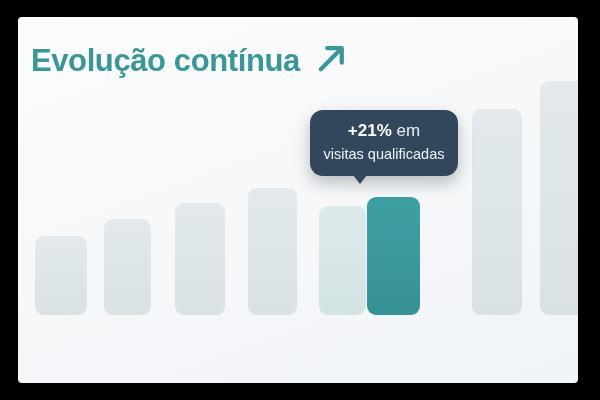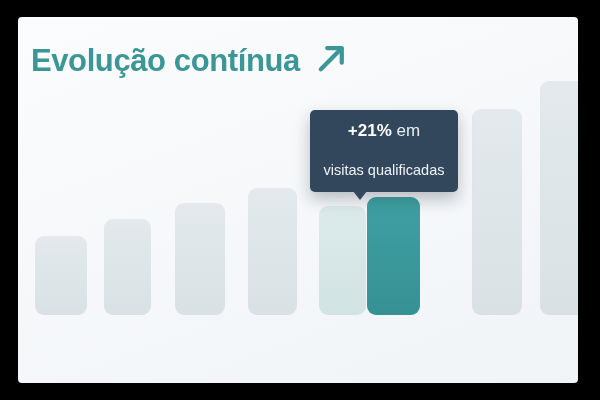--- a/index.html
+++ b/index.html
@@ -82,35 +82,35 @@
     font-weight:700;
   }
 
   
   .tooltip {
     position:absolute;
     left:292px; top:93px;
     width:148px;
     padding:11px 10px 12px;
     background:#33475c;
-    border-radius:5px;
+    border-radius:13px;
     box-shadow:0 7px 16px rgba(24,38,52,0.28);
     text-align:center;
     color:#ffffff;
   }
   .tip-line1 {
     font-size:17px;
     line-height:1.2;
     color:#e8edf2;
     font-weight:400;
     white-space:nowrap;
   }
   .tip-line1 b { font-weight:700; color:#ffffff; }
   .tip-line2 {
-    margin-top:20px;
+    margin-top:4px;
     font-size:14.5px;
     line-height:1.25;
     color:#eef2f6;
     white-space:nowrap;
   }
   .tip-tail {
     position:absolute;
     left:50%;
     bottom:-8px;
     margin-left:-31px;

